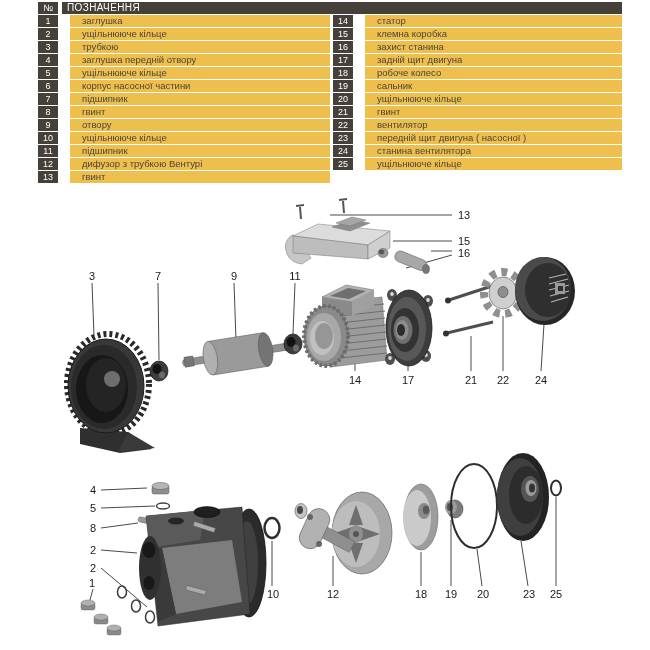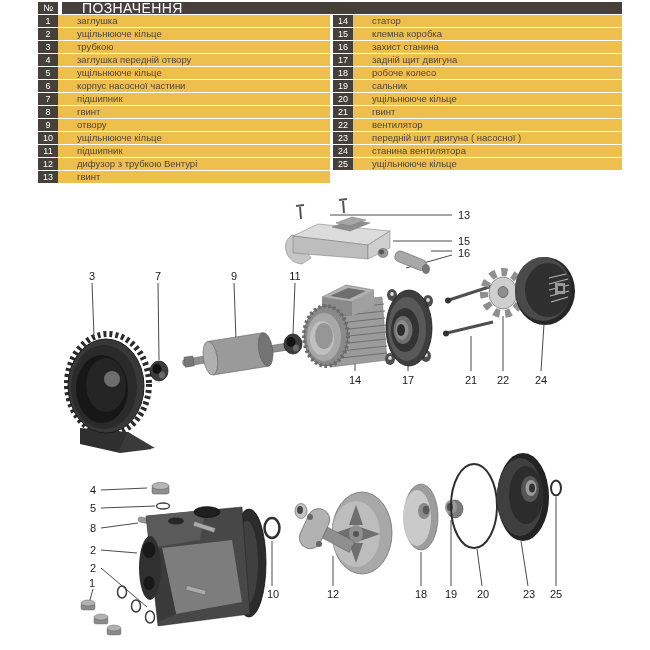--- a/index.html
+++ b/index.html
@@ -17,33 +17,33 @@
     --callout:#1a1a1a;
   }
   
   .thead{ position:absolute; left:38px; top:2px; width:584px; height:12px; display:flex; }
   .thead .numcell{
     width:20px; height:12px; background:var(--dark); color:#fff;
     font-size:9px; display:flex; align-items:center; justify-content:center;
   }
   .thead .titlecell{
     flex:1; margin-left:4px; background:var(--dark); color:#fff;
-    font-size:14px; line-height:12px; padding-left:20px; letter-spacing:.4px;
+    font-size:10px; line-height:12px; padding-left:5px; letter-spacing:.4px;
   }
   .tcol{ position:absolute; top:15px; }
   #col-left  { left:38px;  width:292px; }
   #col-right { left:333px; width:289px; }
   .trow{ display:flex; height:12px; margin-bottom:1px; }
   .trow .num{
     width:20px; background:var(--dark); color:#fff; font-size:9px;
     display:flex; align-items:center; justify-content:center;
   }
   .trow .lbl{
-    flex:1; margin-left:0; background:var(--yellow); color:var(--rowtext);
-    font-size:9.5px; line-height:12.5px; padding-left:19px;
+    flex:1; margin-left:12px; background:var(--yellow); color:var(--rowtext);
+    font-size:9.5px; line-height:12.5px; padding-left:12px;
     white-space:nowrap; overflow:hidden;
   }
   
   #diagram{ position:absolute; left:0; top:190px; width:650px; height:460px; }
   #diagram svg{ position:absolute; left:0; top:0; }
   .callout{
     position:absolute; transform:translate(-50%,-50%);
     font-size:11px; color:var(--callout);
   }
 </style>

